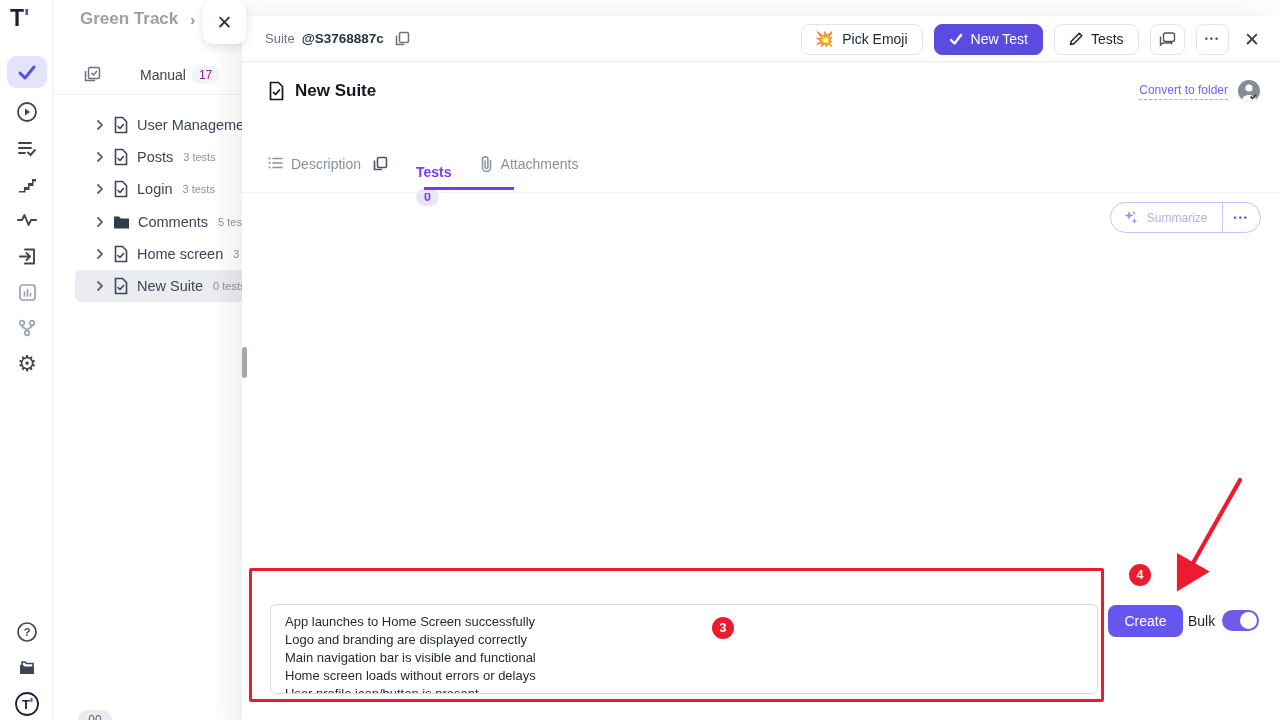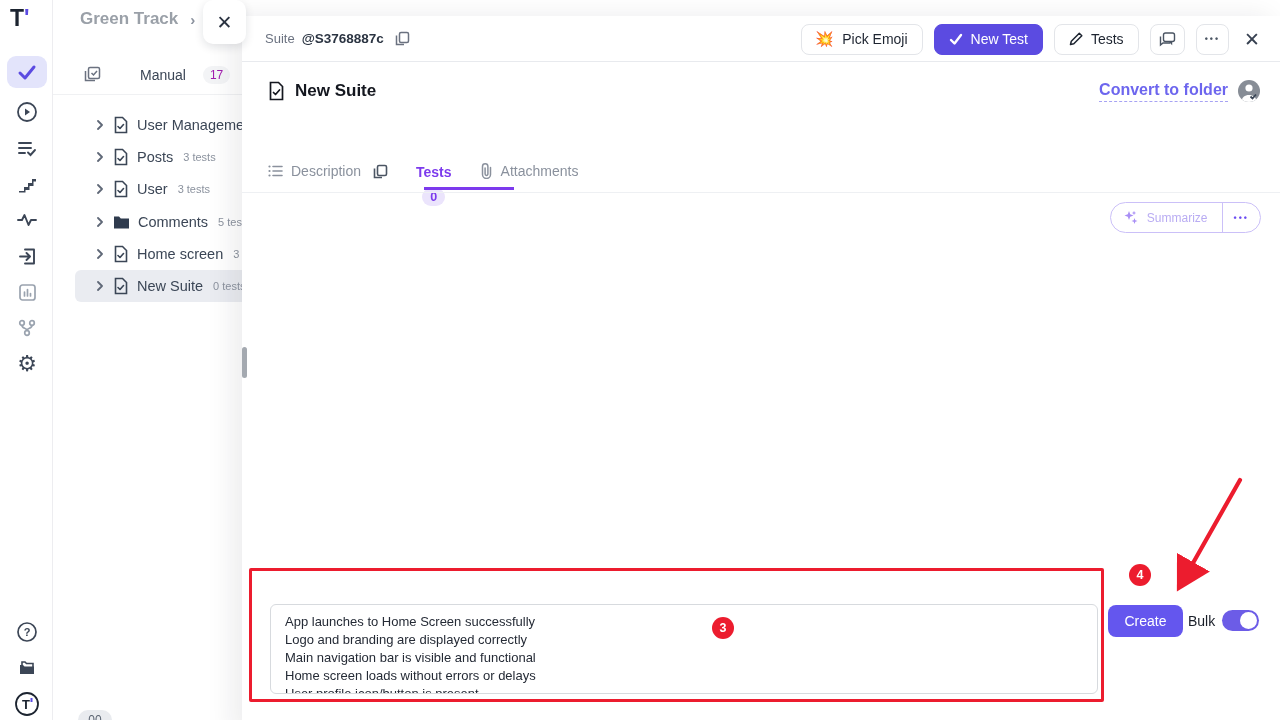--- a/index.html
+++ b/index.html
@@ -16,21 +16,21 @@
   .rail-btn.dim { color:#9aa3af; }
   #app-logo { position:absolute; left:10px; top:5px; font-size:23px; font-weight:800; color:#1c2430; }
   #app-logo .tick { color:#5b4be1; font-weight:800; }
 
   
   #tree-panel { position:absolute; left:53px; top:0; width:260px; height:720px; background:#fff; z-index:5; }
   #breadcrumb { position:absolute; left:27px; top:9px; font-size:17px; font-weight:600; color:#9aa0a8;
     display:flex; align-items:center; gap:12px;text-align:right; }
   #panel-tabs { position:absolute; left:0; top:55px; width:100%; height:40px; display:flex;
     align-items:center; gap:14px; padding-left:31px; border-bottom:1px solid #f0f1f3; }
-  .panel-tab { display:flex; align-items:center; gap:17px; font-size:14px; color:#3b4656; font-weight:500; }
+  .panel-tab { display:flex; align-items:center; gap:6px; font-size:14px; color:#3b4656; font-weight:500; }
   .count-pill { background:#f3f4f6; color:#a21caf; font-size:12px; padding:2px 7px; border-radius:9px; }
   .tree-row { position:absolute; left:22px; right:0; height:32px; display:flex; align-items:center;
     gap:8px; padding-left:20px; cursor:pointer; border-radius:6px 0 0 6px; }
   .tree-row.selected { background:#eaecf1; }
   .tree-label { font-size:14.5px; color:#3b4656; white-space:nowrap; }
   .tree-count { font-size:11px; color:#8b929e; white-space:nowrap; margin-left:2px; }
   .chev { color:#5f6877; }
   #tree-scrollbar { position:absolute; left:242px; top:347px; width:5px; height:31px;
     background:#a4a9b0; border-radius:3px; z-index:50; }
   #footer-badge { position:absolute; left:78px; top:710px; width:34px; height:20px; background:#e9ebef;
@@ -51,27 +51,27 @@
   .btn { display:flex; align-items:center; gap:8px; height:31px; padding:0 14px; border-radius:8px;
     border:1px solid #e3e5e9; background:#fff; font-size:14px; color:#1d2430; cursor:pointer; white-space:nowrap; }
   .btn.primary { background:#5b4be1; border-color:#5b4be1; color:#fff; font-weight:500; }
   .btn.icon-only { padding:0 8px; color:#4b5563; }
   .x-plain { font-size:19px; color:#374151; cursor:pointer; padding:0 4px; }
 
   #suite-header { position:absolute; left:26px; top:60px; right:20px; height:30px;
     display:flex; align-items:center; }
   #suite-title { font-size:17px; font-weight:700; color:#14171f; margin-left:10px; }
   #suite-header-right { margin-left:auto; display:flex; align-items:center; gap:10px; }
-  #convert-link { font-size:16px; color:#6d66ee; border-bottom:1.5px dashed #a7a3f3;
-    padding-bottom:2px; cursor:pointer;font-weight:bold; }
+  #convert-link { font-size:12px; color:#6d66ee; border-bottom:1.5px dashed #a7a3f3;
+    padding-bottom:2px; cursor:pointer; }
   #watcher-avatar { width:22px; height:22px; border-radius:50%; background:#878d96; position:relative;
     overflow:hidden; cursor:pointer; }
 
   #detail-tabs { position:absolute; left:26px; top:140px; display:flex; align-items:center; gap:28px; }
-  .dtab { display:flex; align-items:center; gap:8px; font-size:14px; color:#8a919d; font-weight:500;
+  .dtab { display:flex; align-items:flex-start; gap:8px; font-size:14px; color:#8a919d; font-weight:500;
     cursor:pointer; height:30px; }
   .dtab.active { color:#7c3aed; font-weight:600;flex-direction:column; }
   .tests-pill { background:#ebe4fc; color:#7c3aed; font-size:12.5px; padding:2px 8px; border-radius:9px; }
   #tab-underline { position:absolute; left:182px; top:171px; width:90px; height:2.5px; background:#7c3aed; }
   #tabs-sep { position:absolute; left:0; top:176px; right:0; height:1px; background:#eef0f3; }
 
   #summarize-wrap { position:absolute; right:19px; top:186px; height:31px; display:flex; align-items:stretch;
     border:1.5px solid #cbc0f8; border-radius:16px; overflow:hidden; background:#fff; }
   #summarize-main { display:flex; align-items:center; gap:8px; padding:0 14px 0 12px; color:#b9acf3;
     font-size:12px; cursor:default; }
@@ -224,21 +224,21 @@
     <span class="tree-count">3 tests</span>
   </div>
   <div class="tree-row" style="top:173px;">
     <svg class="chev" width="10" height="10" viewBox="0 0 10 10">
         <path d="M3 1l4 4-4 4" fill="none" stroke="#5f6877" stroke-width="1.8" stroke-linecap="round" stroke-linejoin="round"></path>
       </svg>
     <svg width="16" height="18" viewBox="0 0 16 18">
         <path d="M2.5 1.5h7l4 4v11h-11z" fill="none" stroke="#3b4656" stroke-width="1.6"></path>
         <path d="M5 10.5l2 2 3.5-4" fill="none" stroke="#3b4656" stroke-width="1.6" stroke-linecap="round" stroke-linejoin="round"></path>
       </svg>
-    <span class="tree-label">User</span>
+    <span class="tree-label">Login</span>
     <span class="tree-count">3 tests</span>
   </div>
   <div class="tree-row" style="top:206px;">
     <svg class="chev" width="10" height="10" viewBox="0 0 10 10">
         <path d="M3 1l4 4-4 4" fill="none" stroke="#5f6877" stroke-width="1.8" stroke-linecap="round" stroke-linejoin="round"></path>
       </svg>
     <svg width="17" height="15" viewBox="0 0 17 15">
         <path d="M1 1.5h5l1.8 2H16v10H1z" fill="#2f3b4e"></path>
       </svg>
     <span class="tree-label">Comments</span>

